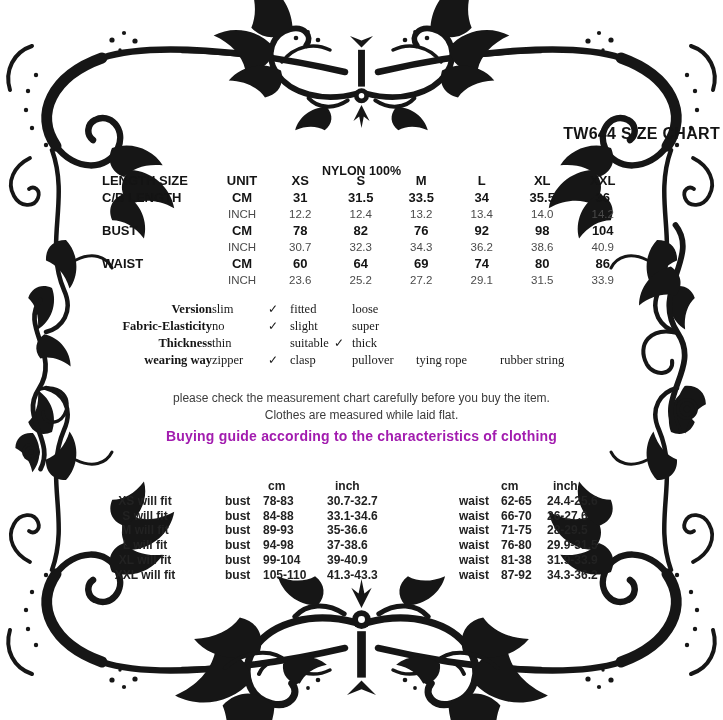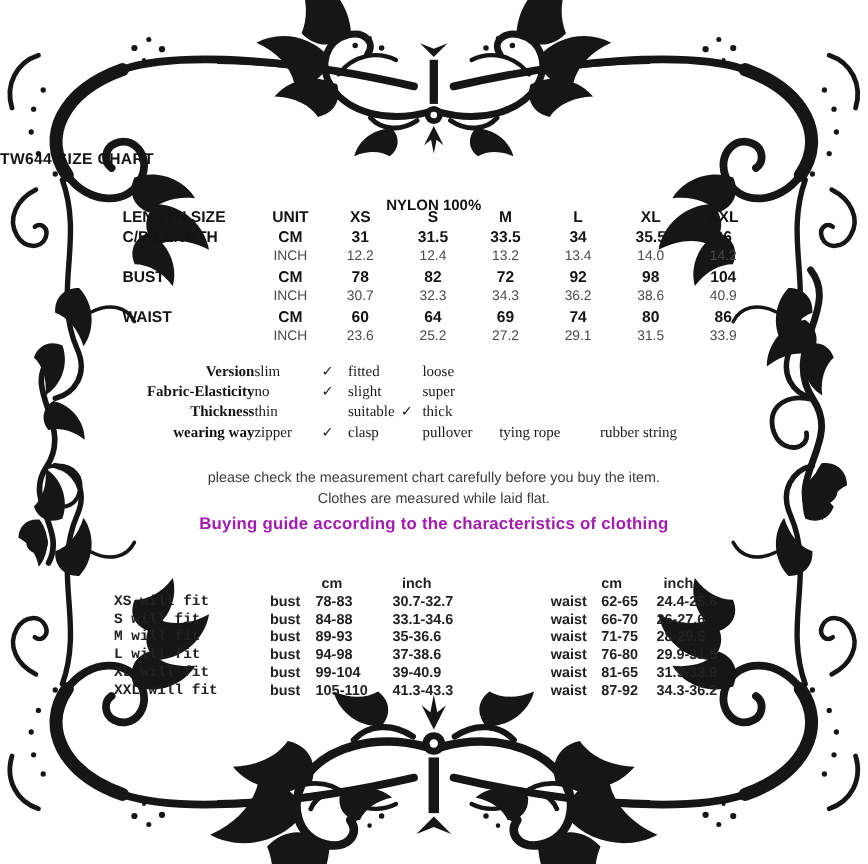--- a/index.html
+++ b/index.html
@@ -2,22 +2,22 @@
 <html><head>
 <meta charset="utf-8">
 <style>
   html,body{margin:0;padding:0;background:#ffffff;}
   body{width:723px;height:720px;overflow:hidden;}
   .page{position:relative;width:723px;height:720px;background:#ffffff;
         font-family:"Liberation Sans","DejaVu Sans",sans-serif;color:#1a1a1a;}
   .frame{position:absolute;left:0;top:0;}
   .content{position:absolute;left:0;top:0;width:723px;height:720px;}
 
-  .title{position:absolute;top:125px;left:0;width:720px;text-align:left;
-         font-size:13px;font-weight:bold;letter-spacing:.3px;color:#141414;}
+  .title{position:absolute;top:125px;left:0;width:720px;text-align:right;
+         font-size:16px;font-weight:bold;letter-spacing:.3px;color:#141414;}
   .subtitle{position:absolute;top:164px;left:0;width:723px;text-align:center;
          font-size:12.5px;font-weight:bold;color:#141414;}
 
   
   .size-table{position:absolute;top:173px;left:102px;}
   .srow{display:grid;grid-template-columns:112px 56px repeat(6,60.5px);line-height:16.5px;}
   .srow .lbl{text-align:left;}
   .srow .unit,.srow .v{text-align:center;}
   .srow.header span{font-weight:bold;font-size:13px;color:#141414;}
   .stbody .srow:nth-of-type(odd){font-weight:bold;font-size:13px;color:#141414;}
@@ -32,21 +32,21 @@
   .arow .ck{font-size:12px;}
 
   
   .notes{position:absolute;top:390px;left:0;width:723px;text-align:center;
          font-size:12px;color:#3c3c3c;line-height:16.5px;}
   .guide-heading{margin-top:5px;font-size:14px;font-weight:bold;color:#a21caf;letter-spacing:.2px;}
 
   
   .fit-table{position:absolute;top:479px;left:95px;font-size:12px;font-weight:bold;color:#222;}
   .frow{display:grid;grid-template-columns:100px 30px 38px 64px 100px 32px 42px 46px 92px;line-height:14.8px;}
-  .frow .flbl{text-align:left;font-family:Liberation Mono, monospace;}
+  .frow .flbl{text-align:center;}
   .frow .fpart,.frow .fval{text-align:left;}
   .fhead .h-cm1{padding-left:5px;}
   .fhead .h-inch1{padding-left:8px;}
   .fhead .h-cm2{padding-left:0;}
   .fhead .h-inch2{padding-left:6px;}
 </style>
 </head>
 <body>
 
 <div class="page">
@@ -201,21 +201,21 @@
             <span class="v">13.4</span>
             <span class="v">14.0</span>
             <span class="v">14.2</span>
           </div>
 
           <div class="srow">
             <span class="lbl">BUST</span>
             <span class="unit">CM</span>
             <span class="v">78</span>
             <span class="v">82</span>
-            <span class="v">72</span>
+            <span class="v">76</span>
             <span class="v">92</span>
             <span class="v">98</span>
             <span class="v">104</span>
           </div>
 
           <div class="srow">
             <span class="lbl"></span>
             <span class="unit">INCH</span>
             <span class="v">30.7</span>
             <span class="v">32.3</span>
@@ -373,21 +373,21 @@
           </div>
 
           <div class="frow">
             <span class="flbl">XL will fit</span>
             <span></span>
             <span class="fpart">bust</span>
             <span class="fval">99-104</span>
             <span class="fval">39-40.9</span>
             <span></span>
             <span class="fpart">waist</span>
-            <span class="fval">81-65</span>
+            <span class="fval">81-38</span>
             <span class="fval">31.9-33.9</span>
           </div>
 
           <div class="frow">
             <span class="flbl">XXL will fit</span>
             <span></span>
             <span class="fpart">bust</span>
             <span class="fval">105-110</span>
             <span class="fval">41.3-43.3</span>
             <span></span>

